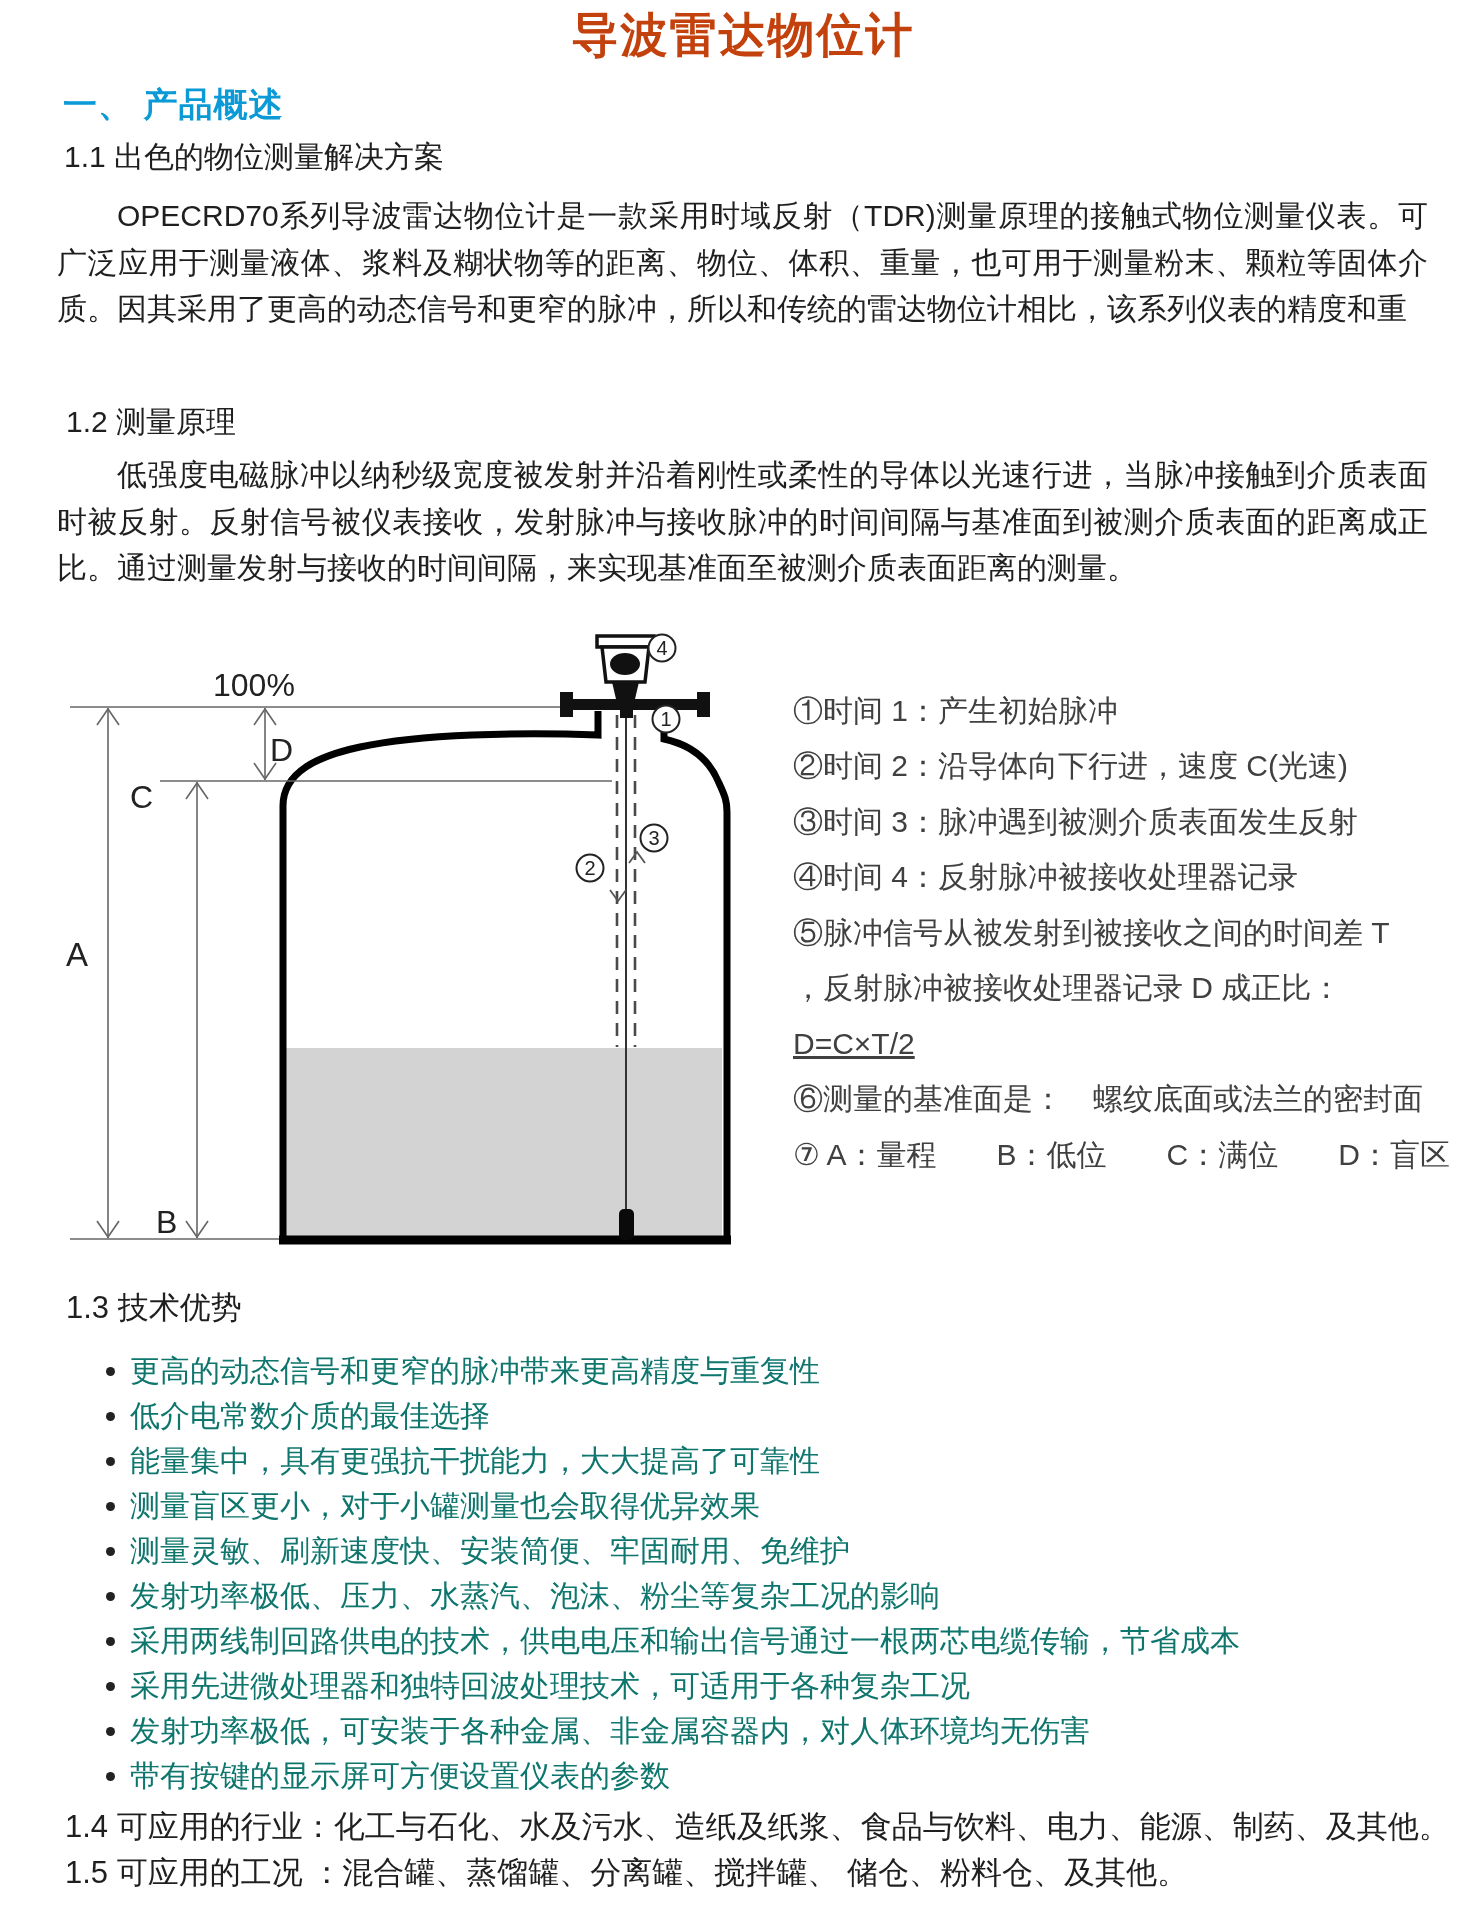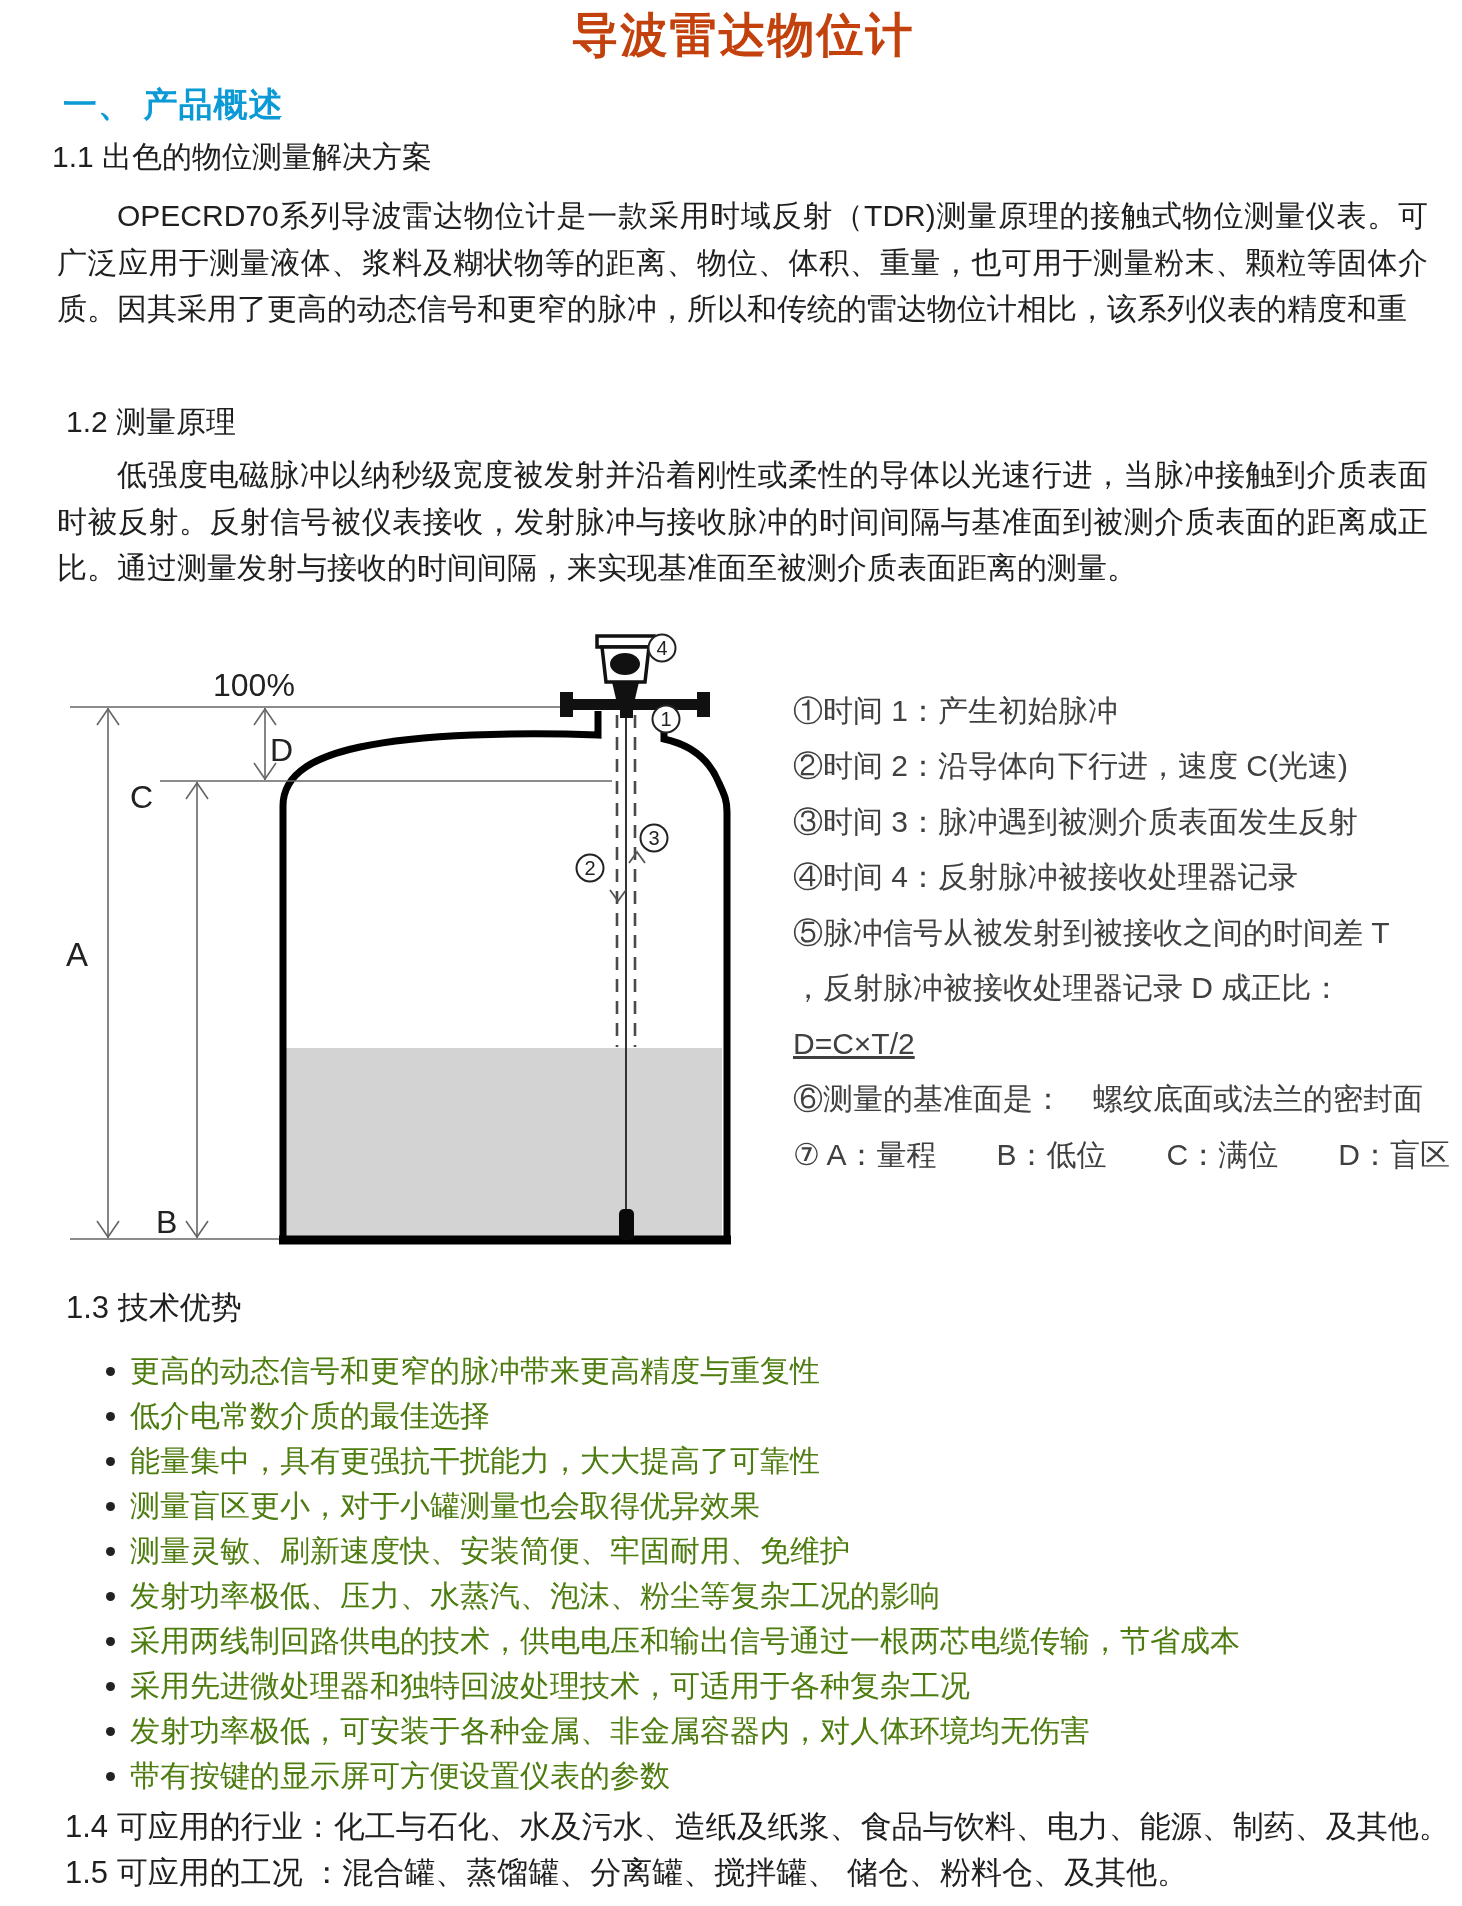--- a/index.html
+++ b/index.html
@@ -24,39 +24,39 @@
     text-align:justify;text-indent:2em;
   }
   .diagram-wrap{top:620px;left:0;width:1462px;height:660px;}
   .diagram-svg{position:absolute;top:0;left:0;}
   .ann-line{
     position:absolute;left:793px;width:648px;height:34px;font-size:30px;line-height:32px;
     color:#404040;white-space:pre;
   }
   .adv-list{top:1348px;left:0;width:1400px;margin:0;padding:0;list-style:none;}
   .adv-item{
-    position:relative;margin:0;padding:0 0 0 130px;font-size:30px;line-height:45px;color:#4d7c0f;
+    position:relative;margin:0;padding:0 0 0 130px;font-size:30px;line-height:45px;color:#0f766e;
     white-space:nowrap;
   }
   .adv-item::before{
     content:"";position:absolute;left:106px;top:19px;width:9px;height:9px;border-radius:50%;background:#222;
   }
   .apply-line{
     left:65px;width:1380px;margin:0;font-size:31px;line-height:34px;color:#1f1f1f;white-space:nowrap;
   }
   svg text{font-family:"Liberation Sans", sans-serif;}
 </style>
 </head>
 <body>
 
 <h1 class="abs doc-title">导波雷达物位计</h1>
 
 <h2 class="abs sec-heading">一、 产品概述</h2>
 
-<h3 class="abs sub-heading" style="top:140px;left:52px;text-align:right;">1.1 出色的物位测量解决方案</h3>
+<h3 class="abs sub-heading" style="top:140px;left:64px;text-align:right;">1.1 出色的物位测量解决方案</h3>
 
 <p class="abs body-par" style="top:193px;">OPECRD70系列导波雷达物位计是一款采用时域反射（TDR)测量原理的接触式物位测量仪表。可广泛应用于测量液体、浆料及糊状物等的距离、物位、体积、重量，也可用于测量粉末、颗粒等固体介质。因其采用了更高的动态信号和更窄的脉冲，所以和传统的雷达物位计相比，该系列仪表的精度和重</p>
 
 <h3 class="abs sub-heading" style="top:405px;left:66px;">1.2 测量原理</h3>
 
 <p class="abs body-par" style="top:452px;">低强度电磁脉冲以纳秒级宽度被发射并沿着刚性或柔性的导体以光速行进，当脉冲接触到介质表面时被反射。反射信号被仪表接收，发射脉冲与接收脉冲的时间间隔与基准面到被测介质表面的距离成正比。通过测量发射与接收的时间间隔，来实现基准面至被测介质表面距离的测量。</p>
 
 <div class="abs diagram-wrap">
 
   <svg class="diagram-svg" width="760" height="660" viewBox="0 0 760 660">

